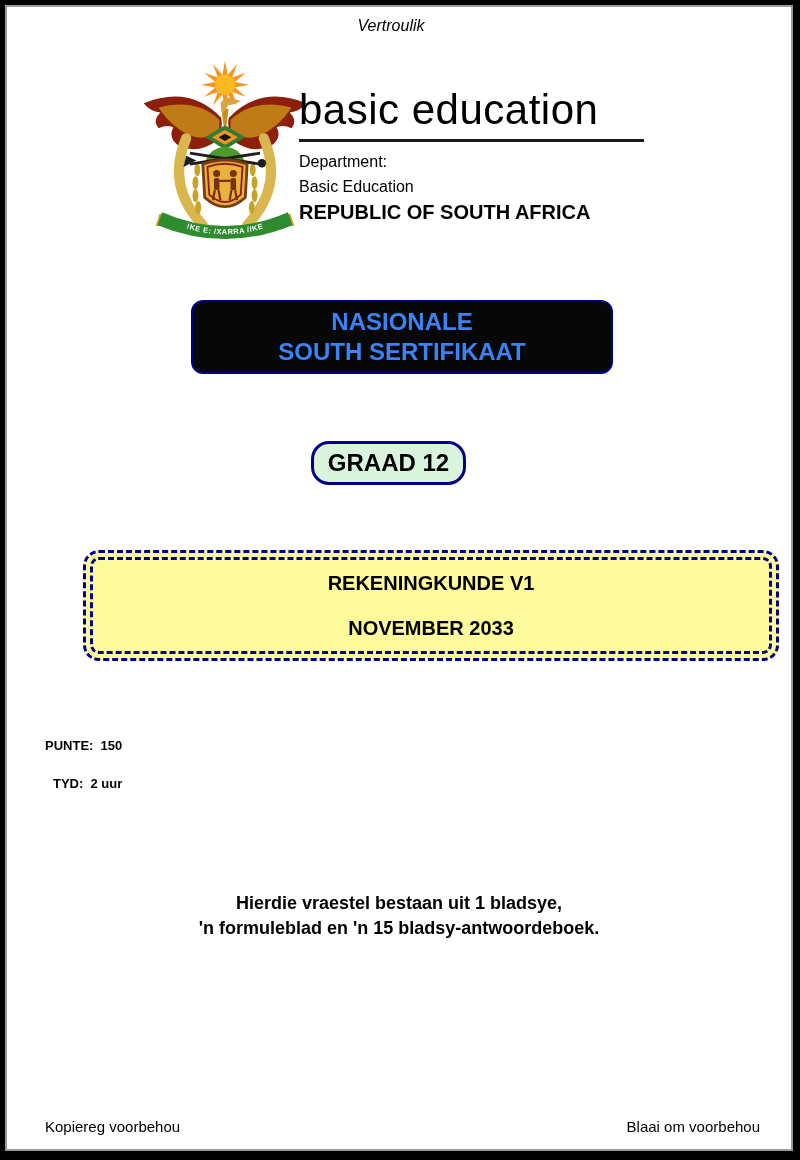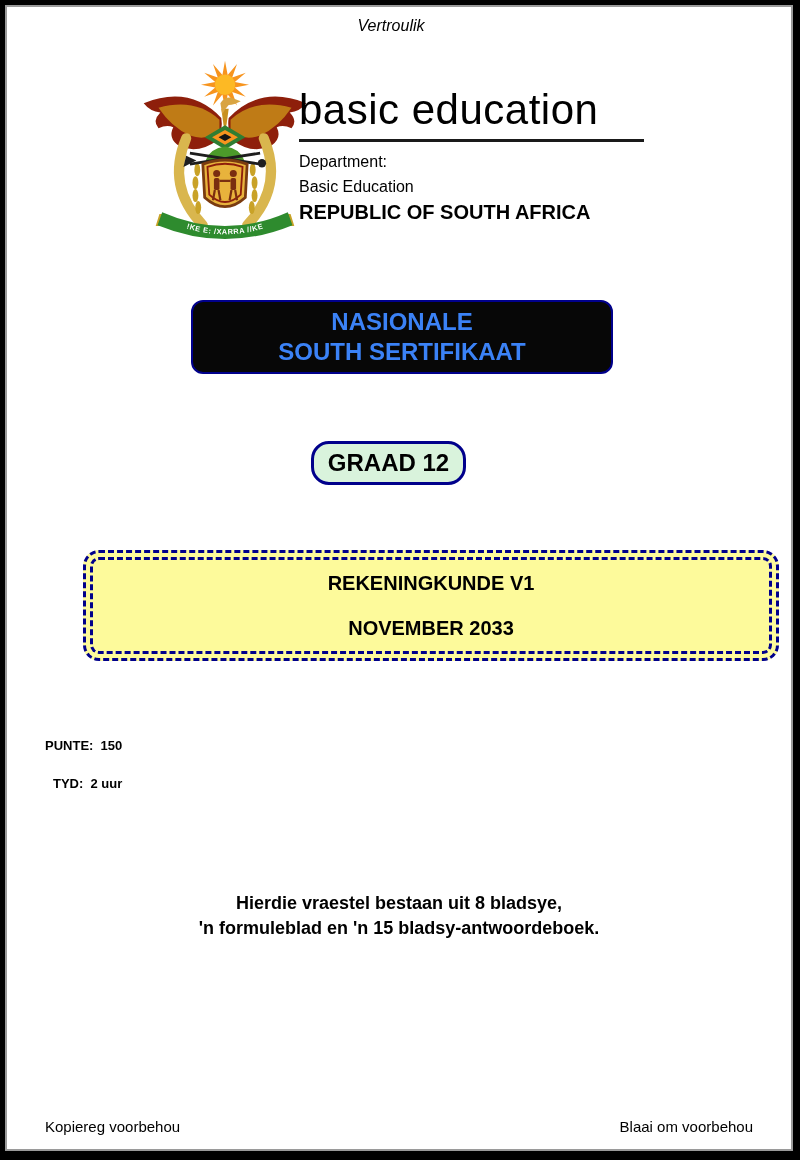--- a/index.html
+++ b/index.html
@@ -58,21 +58,21 @@
     font-weight:bold;font-size:20px;text-align:center;
   }
   .exam-details{position:absolute;left:40px;top:692px;font-weight:bold;font-size:13px;margin-top:41px;}
   .kv{white-space:pre;display:block;}
   .kv + .kv{margin-top:23px;text-align:right;}
   .note{
     position:absolute;left:0;right:0;top:886px;
     text-align:center;font-weight:bold;font-size:18px;line-height:25px;
   }
   .footer{
-    position:absolute;left:40px;right:40px;bottom:16px;
+    position:absolute;left:40px;right:33px;bottom:16px;
     display:flex;justify-content:space-between;
     font-size:15px;
   }
 </style>
 </head>
 <body>
 
 <div class="page">
   <div class="frame"></div>
 
@@ -173,21 +173,21 @@
     <div>REKENINGKUNDE V1</div>
     <div>NOVEMBER 2033</div>
   </div>
 
   <div class="exam-details">
     <span class="kv">PUNTE:  150</span>
     <span class="kv">TYD:  2 uur</span>
   </div>
 
   <div class="note">
-    <div>Hierdie vraestel bestaan uit 8 bladsye,</div>
+    <div>Hierdie vraestel bestaan uit 1 bladsye,</div>
     <div>'n formuleblad en 'n 15 bladsy-antwoordeboek.</div>
   </div>
 
   <div class="footer">
     <span>Kopiereg voorbehou</span>
     <span>Blaai om voorbehou</span>
   </div>
 </div>
 
 </body></html>

